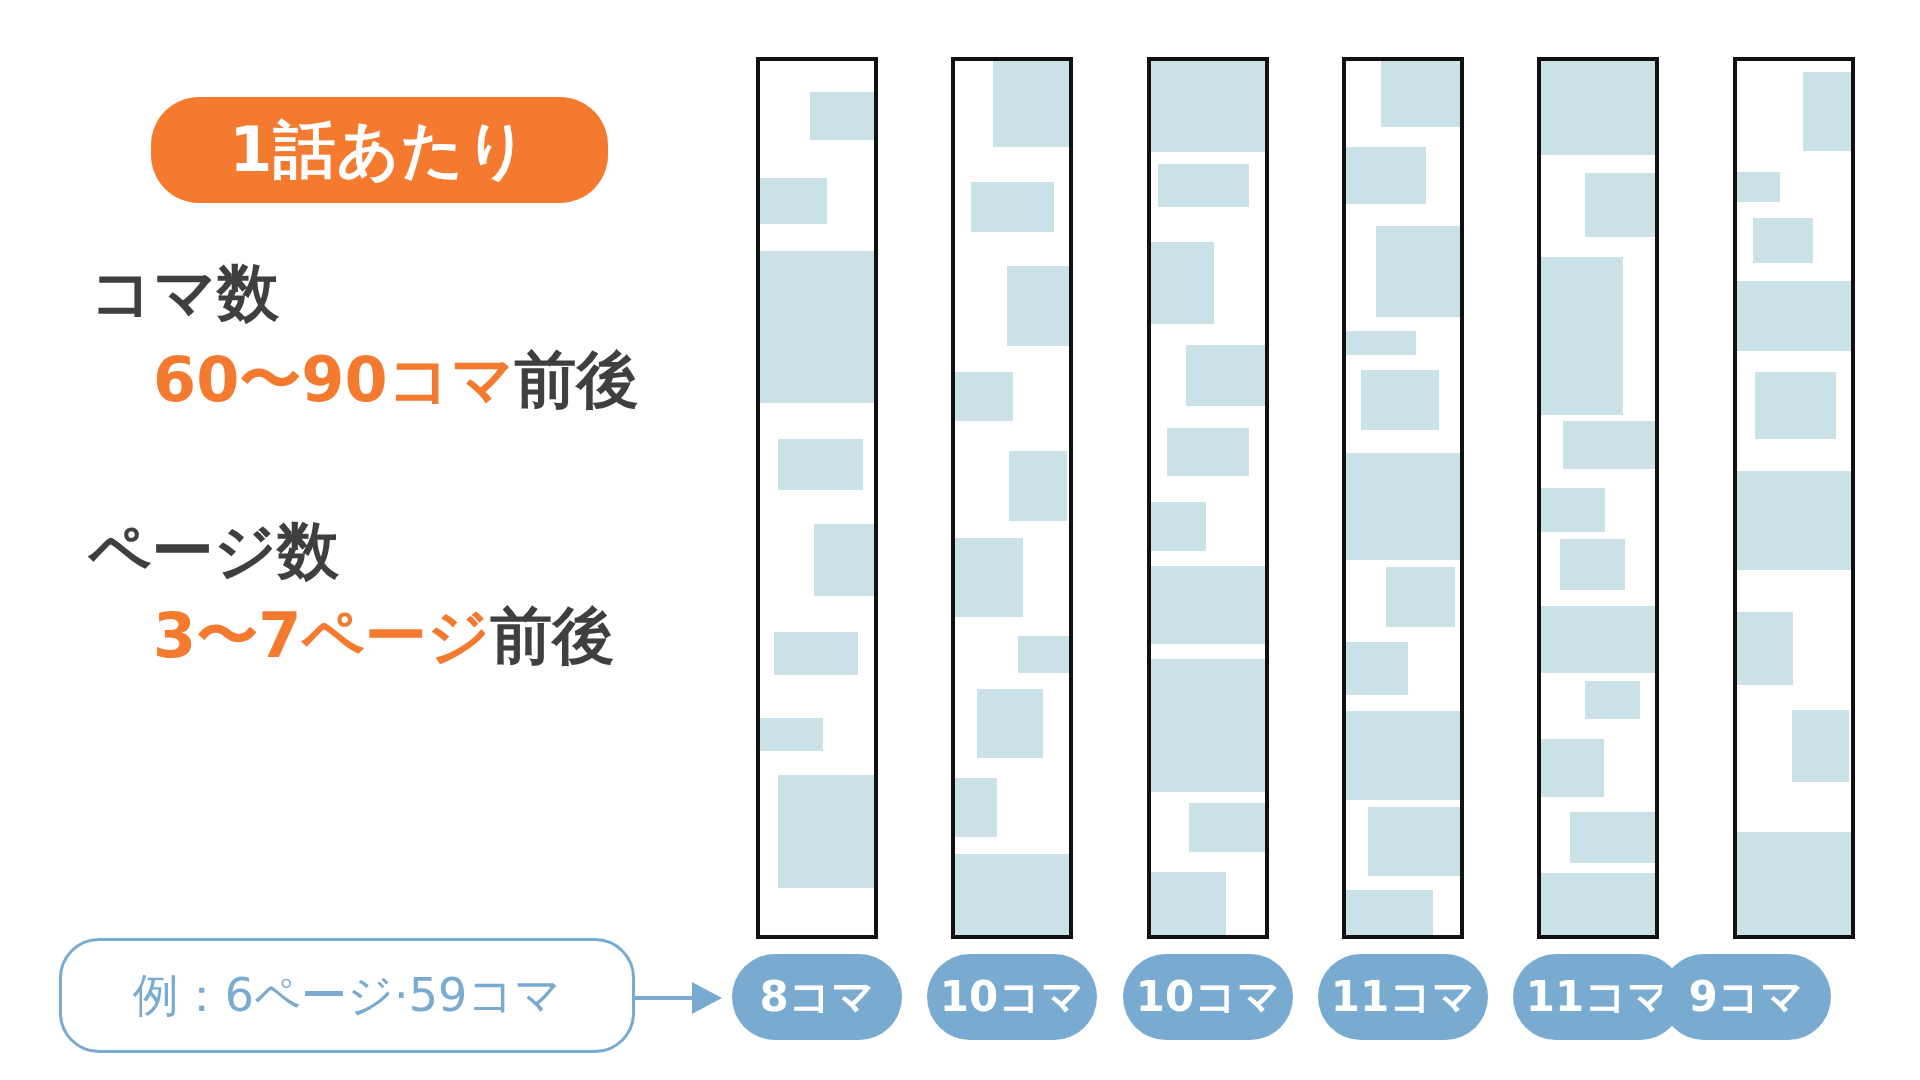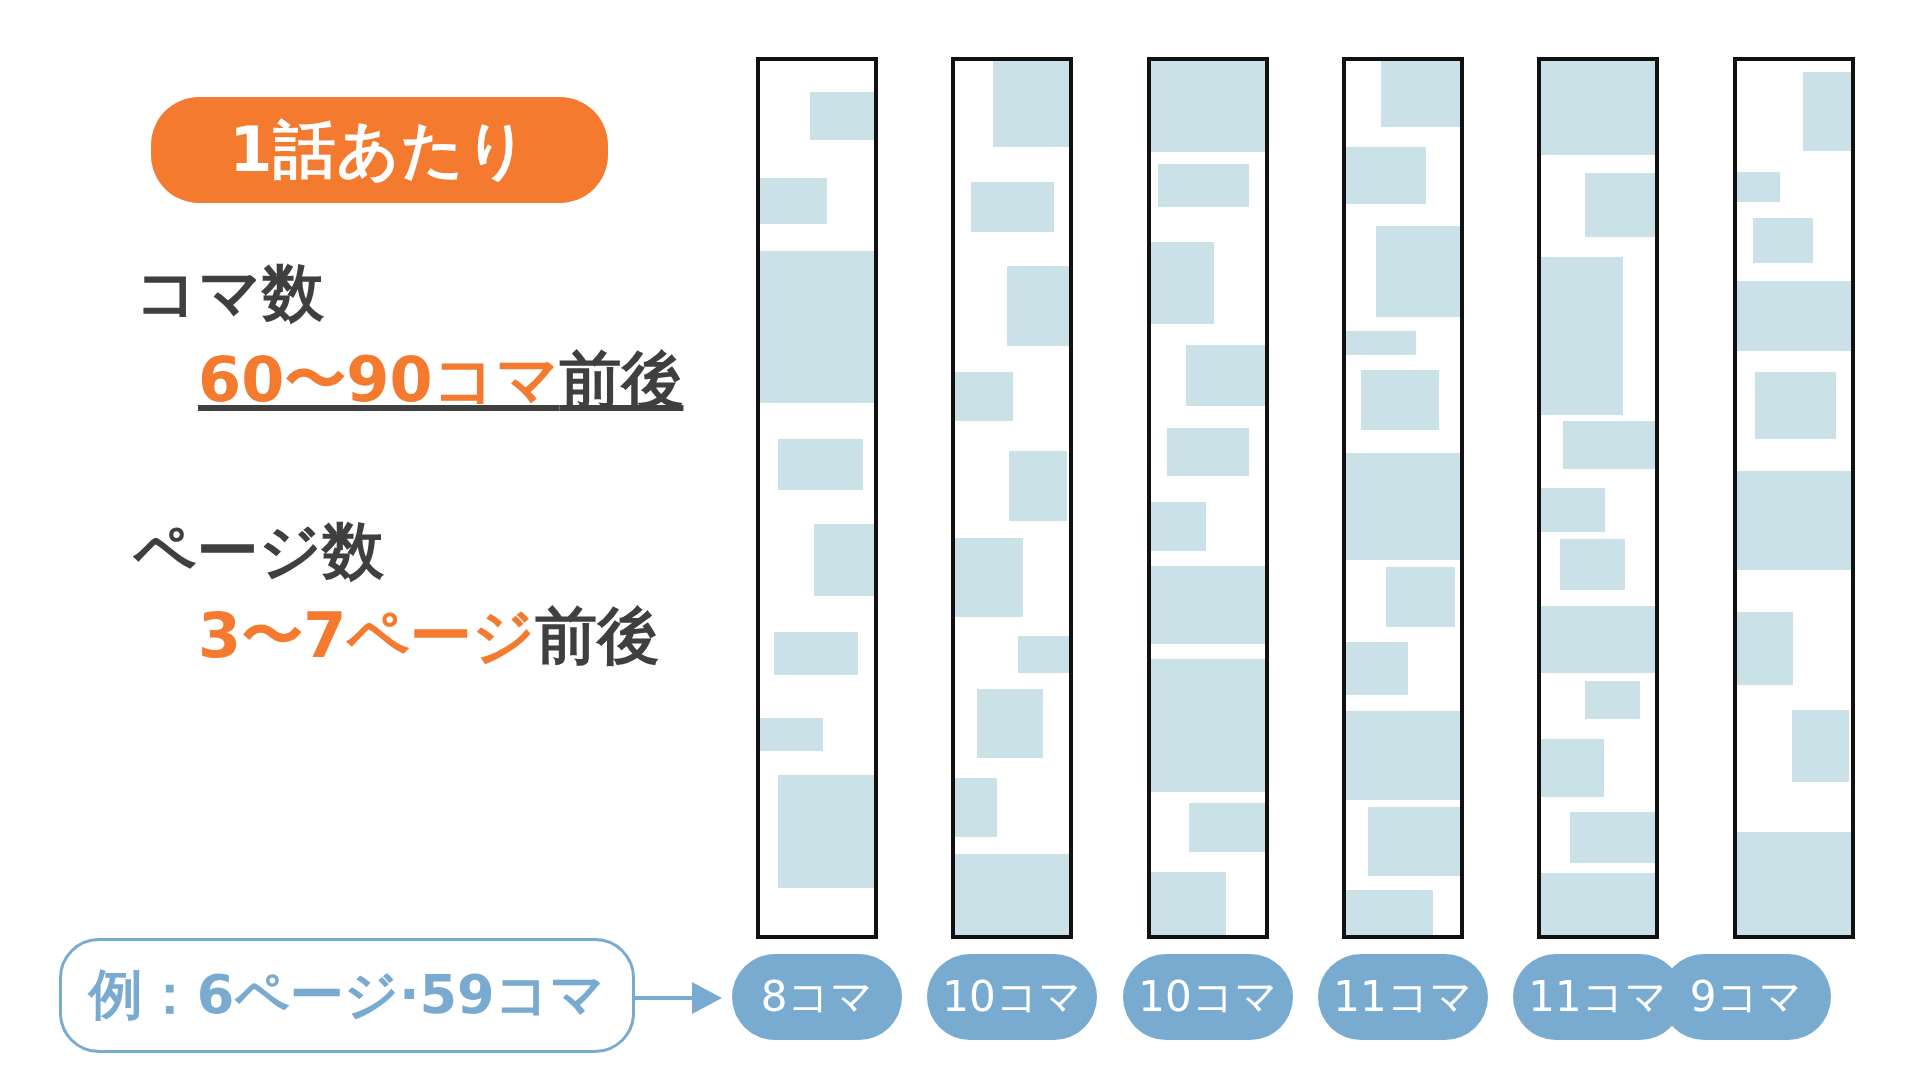--- a/index.html
+++ b/index.html
@@ -1,42 +1,42 @@
 <!DOCTYPE html>
 <html><head>
 <meta charset="utf-8">
 <style>
   html, body { margin:0; padding:0; }
   body { width:1920px; height:1080px; background:#ffffff; position:relative; overflow:hidden;
          font-family:"DejaVu Sans", "Liberation Sans", sans-serif; }
   .pill-title { position:absolute; left:151px; top:97px; width:457px; height:106px; border-radius:48px;
          background:#f47a30; color:#fff; font-weight:bold; font-size:62px; display:flex; align-items:center;
          justify-content:center; letter-spacing:1px; }
-  .label { position:absolute; font-weight:bold; color:#3f3f3f; font-size:62px; line-height:1; white-space:nowrap;margin-left:45px; }
+  .label { position:absolute; font-weight:bold; color:#3f3f3f; font-size:62px; line-height:1; white-space:nowrap; }
   .accent { color:#f47a30; }
   .col { position:absolute; top:57px; width:114px; height:874px; border:4px solid #111; background:#fff; }
   .panel { position:absolute; background:#cbe1e8; }
   .badge { position:absolute; top:954px; width:170px; height:86px; border-radius:43px; background:#79abd1;
-         color:#fff; font-weight:normal; font-size:42px; display:flex; align-items:center; justify-content:center; }
+         color:#fff; font-weight:bold; font-size:42px; display:flex; align-items:center; justify-content:center; }
   .example { position:absolute; left:59px; top:938px; width:570px; height:109px; border:3px solid #79abd1;
-         border-radius:40px; background:#fff; color:#79abd1; font-weight:bold; font-size:54px;
+         border-radius:40px; background:#fff; color:#79abd1; font-weight:normal; font-size:46px;
          display:flex; align-items:center; justify-content:center; }
   .arrow-line { position:absolute; left:635px; top:996px; width:60px; height:4px; background:#79abd1; }
   .arrow-head { position:absolute; left:692px; top:982px; width:0; height:0;
          border-top:16px solid transparent; border-bottom:16px solid transparent; border-left:30px solid #79abd1; }
 </style>
 </head>
 <body>
 
 <div class="pill-title">
   <span>1話あたり</span>
 </div>
 
 <div class="label" style="left:90px; top:262px;">コマ数</div>
-<div class="label" style="left:153px; top:349px;text-decoration:underline;">
+<div class="label" style="left:153px; top:349px;">
   <span class="accent">60〜90コマ</span><span>前後</span>
 </div>
 
 <div class="label" style="left:88px; top:520px;">ページ数</div>
 <div class="label" style="left:153px; top:605px;">
   <span class="accent">3〜7ページ</span><span>前後</span>
 </div>
 
 <div id="cols">
     <div class="col" style="left: 756px;">

